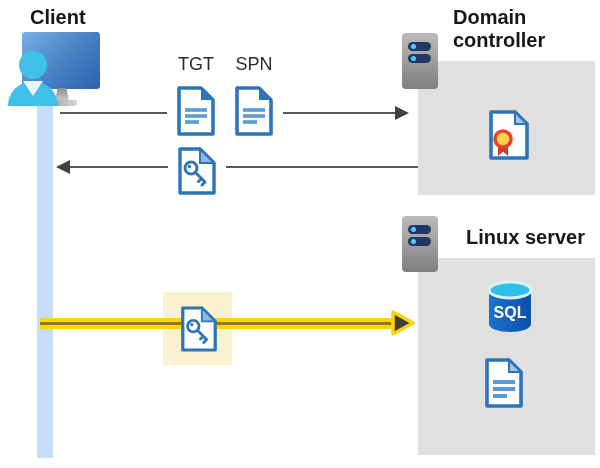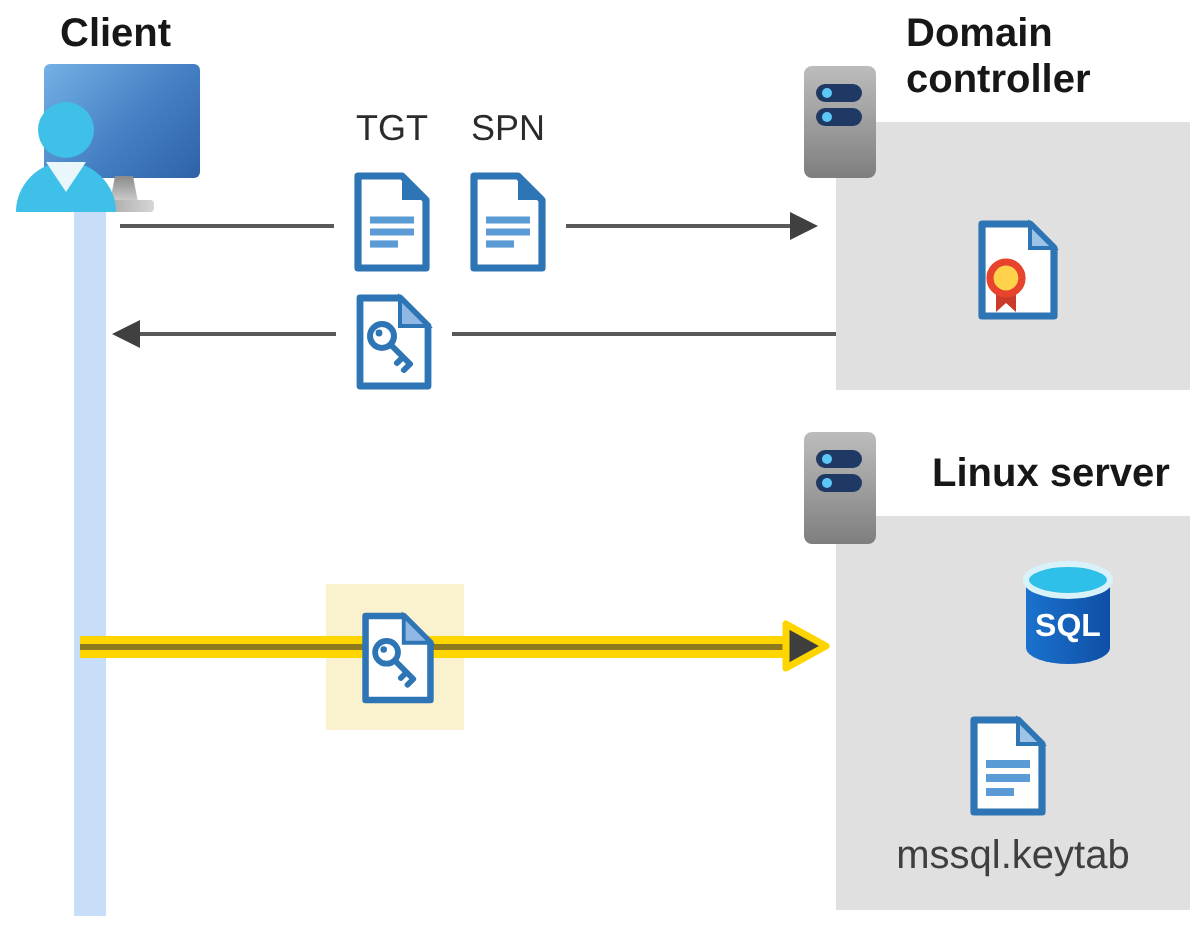--- a/index.html
+++ b/index.html
@@ -144,21 +144,21 @@
   <div class="abs zone linux-zone"></div>
   <div class="abs server" style="left:402px; top:216px;">
     <div class="pill" style="top:9px;">
         <div class="dot"></div>
       </div>
     <div class="pill" style="top:21px;">
         <div class="dot"></div>
       </div>
   </div>
 
-  <div class="abs" style="left:509px; top:279px; z-index:2;">
+  <div class="abs" style="left:485px; top:279px; z-index:2;">
     <svg width="50" height="56" viewBox="0 0 50 56">
       <defs>
         <linearGradient id="sqlg" x1="0" y1="0" x2="1" y2="0">
           <stop offset="0" stop-color="#1A72CE"></stop>
           <stop offset="1" stop-color="#0F4FA6"></stop>
         </linearGradient>
       </defs>
       <path d="M4 11 H46 V45 A21 8 0 0 1 4 45 Z" fill="url(#sqlg)"></path>
       <ellipse cx="25" cy="11" rx="21" ry="8" fill="#2EC0E8" stroke="#D9F2FA" stroke-width="3"></ellipse>
       <text x="25" y="39" text-anchor="middle" font-size="16" font-weight="700" fill="#ffffff" font-family="Liberation Sans, sans-serif">SQL</text>
@@ -168,21 +168,20 @@
   <div class="abs" style="left:482px; top:356px; z-index:2;">
     <svg width="44" height="54" viewBox="0 0 44 54">
       <path d="M5 4 H27 L39 16 V50 H5 Z" fill="#fff" stroke="#2E75B6" stroke-width="3.6" stroke-linejoin="round"></path>
       <path d="M27 4 L39 16 H27 Z" fill="#9DC3E6" stroke="#2E75B6" stroke-width="2"></path>
       <line x1="11" y1="26" x2="33" y2="26" stroke="#5B9BD5" stroke-width="4"></line>
       <line x1="11" y1="33" x2="33" y2="33" stroke="#5B9BD5" stroke-width="4"></line>
       <line x1="11" y1="40" x2="25" y2="40" stroke="#5B9BD5" stroke-width="4"></line>
     </svg>
   </div>
 
-  <div class="abs file-label" style="left:418px; top:417px; width:177px;">mssql.keytab</div>
 
   <div class="abs highlight-box"></div>
 
   <div class="abs y-shaft">
     <div class="s1"></div>
     <div class="s2"></div>
     <div class="s3"></div>
   </div>
   <div class="abs y-head">
     <svg width="27" height="28" viewBox="0 0 27 28">

